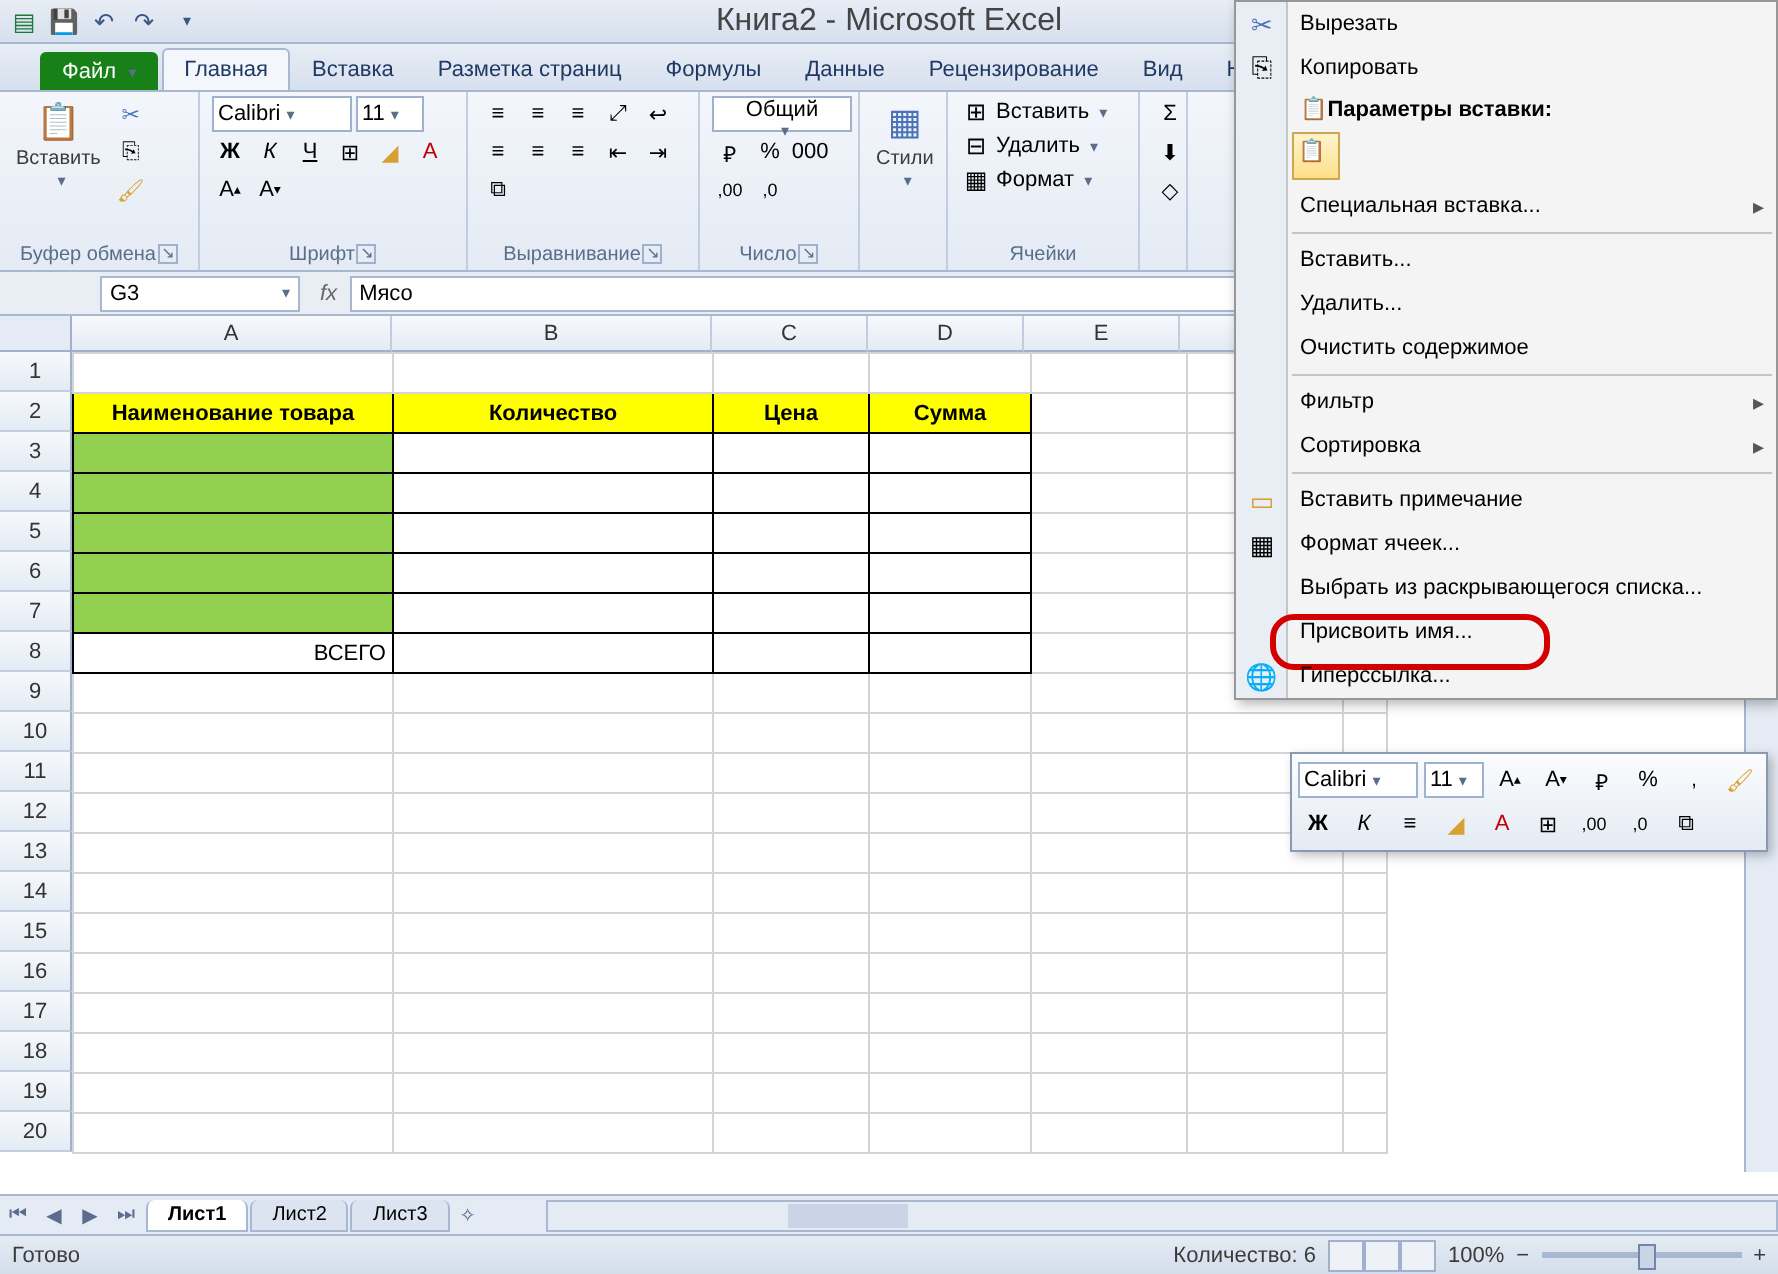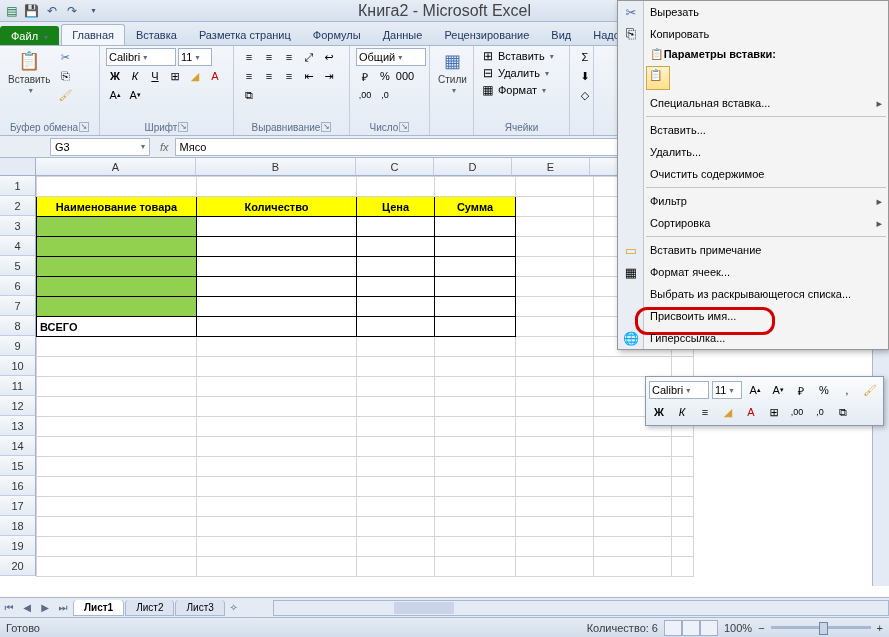--- a/index.html
+++ b/index.html
@@ -5,21 +5,21 @@
 * { box-sizing: border-box; margin: 0; padding: 0; font-family: "Segoe UI", Tahoma, sans-serif; }
 body { background: #fff; width: 889px; height: 637px; overflow: hidden; position: relative; font-size: 11px; }
 
 
 .titlebar { height: 22px; background: linear-gradient(#e8edf5,#d6e0ee); border-bottom: 1px solid #a7b8d0; display: flex; align-items: center; padding: 0 4px; position: relative; }
 .qat { display: flex; align-items: center; gap: 4px; }
 .qat .ic { width:16px; height:16px; display:flex; align-items:center; justify-content:center; color:#3b5786; }
 .title-text { position:absolute; left:50%; transform:translateX(-50%); font-size:16px; color:#444; }
 
 
-.tabs { height: 24px; background: linear-gradient(#e8edf5,#d6e0ee); border-bottom: 1px solid #a7b8d0; display:flex; align-items:flex-end; padding-left:0; }
+.tabs { height: 24px; background: linear-gradient(#e8edf5,#d6e0ee); border-bottom: 1px solid #a7b8d0; display:flex; align-items:flex-end; padding-left:20px; }
 .tab { padding: 4px 10px; font-size: 11px; color:#1f3864; border:1px solid transparent; border-bottom:none; cursor:default; }
 .tab.file { background:#178017; color:#fff; border-radius:3px 3px 0 0; margin-right:2px; padding:3px 10px;}
 .tab.active { background:#f3f6fb; border-color:#a7b8d0; border-radius:3px 3px 0 0; }
 
 
 .ribbon { height: 90px; background: linear-gradient(#f3f6fb,#e4ebf4); border-bottom:1px solid #a7b8d0; display:flex; }
 .group { border-right:1px solid #c2cee0; padding:2px 6px 0; display:flex; flex-direction:column; justify-content:space-between; }
 .group-title { text-align:center; font-size:10px; color:#5a6e8c; padding:2px 0; display:flex; justify-content:center; gap:1px;}
 .group-title .launcher{font-size:8px; color:#5a6e8c; border:1px solid #9fb1cc; width:10px;height:10px; line-height:8px;}
 .gbody { display:flex; gap:4px; align-items:flex-start; flex:1; }
@@ -46,21 +46,21 @@
 .rowheaders{position:absolute; top:18px; left:0;}
 .rowh{width:36px; height:20px; background:linear-gradient(#f7f9fc,#e4ebf4); border-bottom:1px solid #c2cee0; border-right:1px solid #9fb1cc; text-align:center; font-size:11px; line-height:20px; color:#333;}
 .corner{position:absolute; width:36px; height:18px; background:#e4ebf4; border-right:1px solid #9fb1cc; border-bottom:1px solid #9fb1cc;}
 .cells{position:absolute; left:36px; top:18px;}
 table.sheet{border-collapse:collapse;}
 table.sheet td{border:1px solid #d4d4d4; height:20px; font-size:11px; padding:0 3px;}
 td.cA{width:160px;} td.cB{width:160px;} td.cC{width:78px;} td.cD{width:81px;} td.cE{width:78px;} td.cF{width:78px;} td.cG{width:22px;}
 .hdr-yellow{background:#ffff00; font-weight:bold; text-align:center; border:1px solid #000 !important;}
 .green{background:#92d050; border:1px solid #000 !important;}
 .bord{border:1px solid #000 !important;}
-.bold{font-weight:bold;}
+.bold{font-weight:normal;text-align:right;}
 
 
 .sheettabs{position:absolute; bottom:20px; left:0; right:0; height:20px; background:#e4ebf4; border-top:1px solid #a7b8d0; display:flex; align-items:center; font-size:10px;}
 .navbtn{width:18px; height:18px; display:flex;align-items:center;justify-content:center;color:#5a6e8c;}
 .stab{padding:2px 10px; background:#fff; border:1px solid #a7b8d0; border-bottom:none; border-radius:0 0 4px 4px; margin-left:1px; transform:scaleY(-1);}
 .stab span{display:block; transform:scaleY(-1);}
 .stab.active{font-weight:bold; background:#fff;}
 .stab.inactive{background:#dbe4f0;}
 .hscroll{flex:1; margin-left:30px; height:16px; background:#e4ebf4; border:1px solid #a7b8d0; position:relative;}
 .hscroll .thumb{position:absolute; left:120px; width:60px; top:1px; bottom:1px; background:#c9d5e6;}
@@ -191,21 +191,21 @@
         </div>
     </div>
     <div class="group-title">
         <span>Выравнивание</span>
         <span class="launcher">↘</span>
       </div>
   </div>
 
   <div class="group" style="width:80px;">
     <div class="gbody col">
-      <div class="ddl" style="width:70px;">
+      <div class="ddl" style="width:70px;flex-direction:column;">
           <span>Общий</span>
           <span class="dd-arrow">▾</span>
         </div>
       <div class="row">
         <span class="rb">₽</span>
         <span class="rb">%</span>
         <span class="rb">000</span>
       </div>
       <div class="row">
         <span class="rb" style="font-size:9px;">,00</span>

